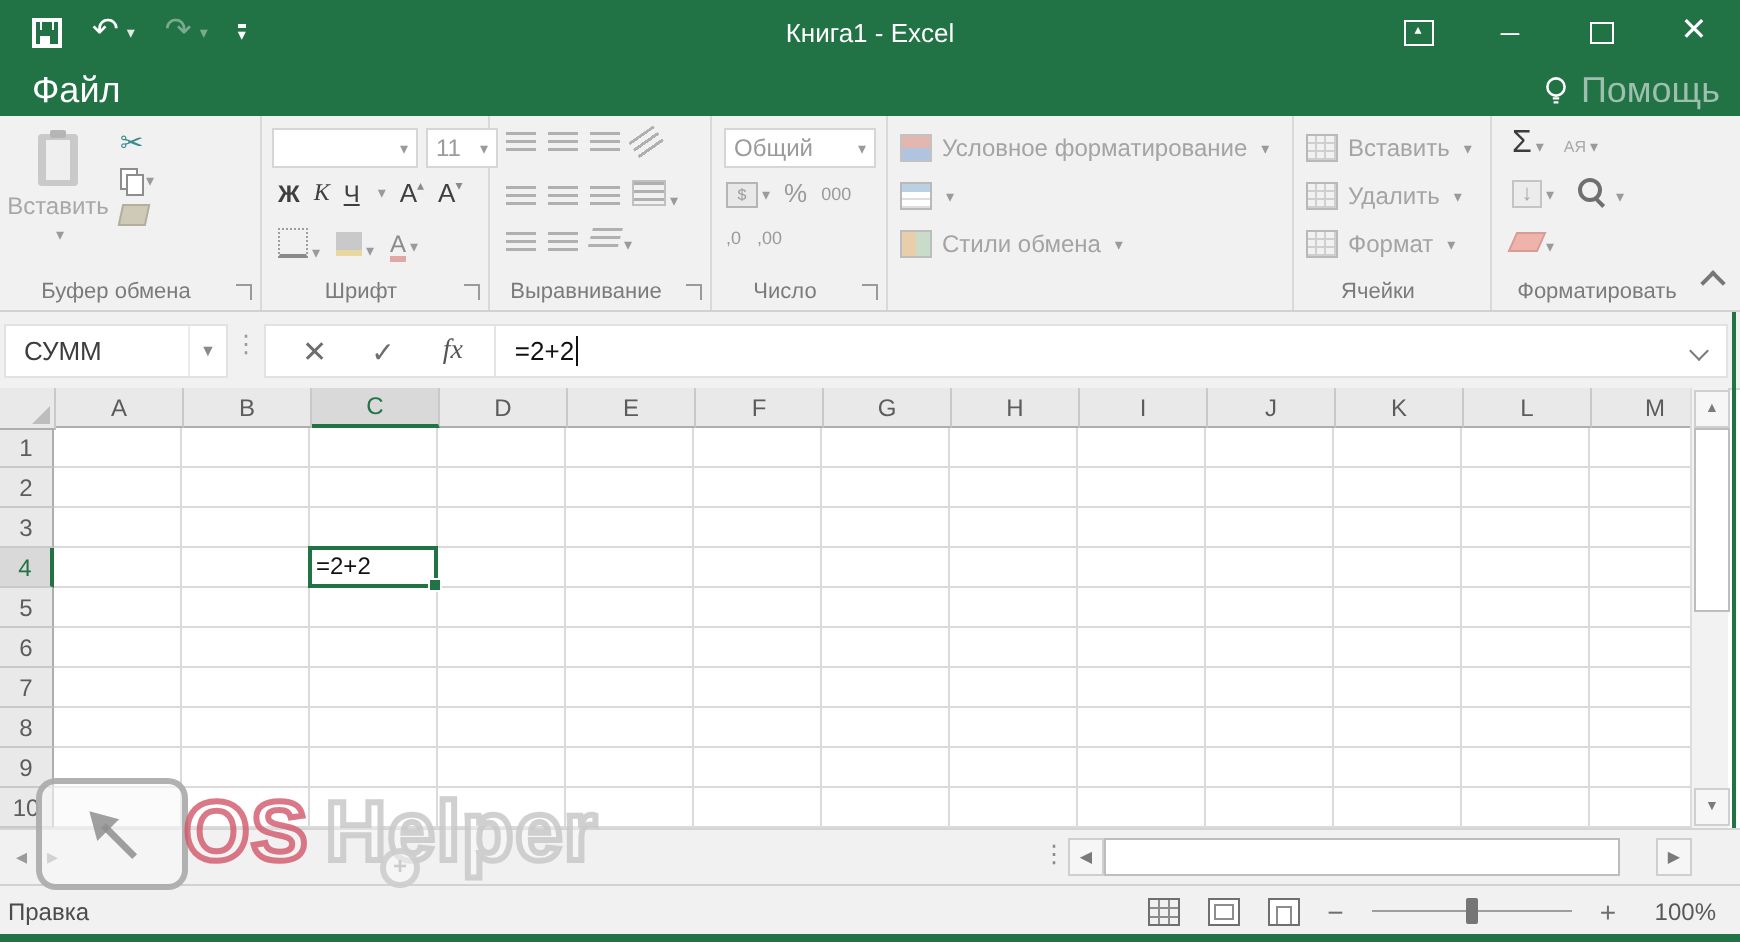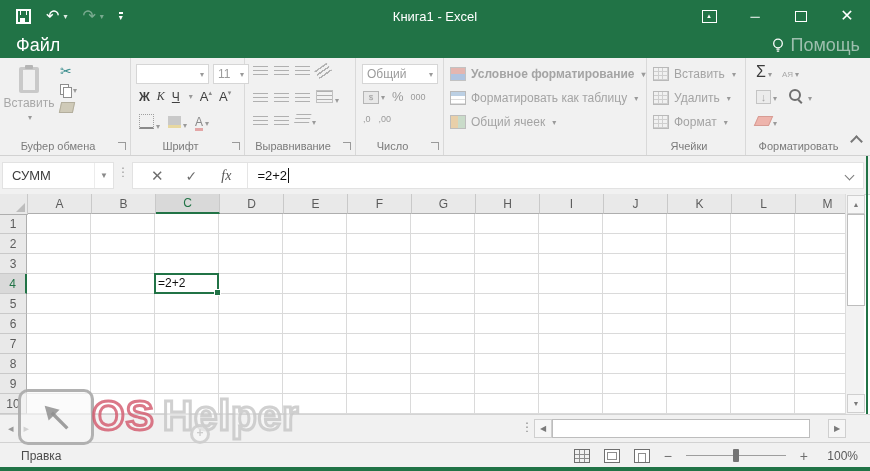--- a/index.html
+++ b/index.html
@@ -125,21 +125,21 @@
   .sheetbar{position:absolute;top:414px;left:0;right:0;height:28px;background:#f1f1f1;border-top:1px solid #d4d4d4;}
   .navarrows{position:absolute;left:8px;top:7px;color:#9a9a9a;font-size:11px;letter-spacing:10px;}
   .stab{position:absolute;left:120px;top:0;width:64px;height:27px;background:#fff;border-left:1px solid #d4d4d4;border-right:1px solid #d4d4d4;border-bottom:2px solid #217346;display:flex;align-items:center;justify-content:center;font-size:12px;font-weight:bold;color:#217346;box-sizing:border-box;}
   .sdots{position:absolute;left:521px;top:5px;color:#8a8a8a;font-size:12px;}
   .hscroll{position:absolute;left:534px;top:4px;width:312px;height:19px;background:#f1f1f1;}
   .hs-l,.hs-r{position:absolute;top:0;width:18px;height:19px;border:1px solid #cfcfcf;background:#f6f6f6;display:flex;align-items:center;justify-content:center;font-size:8px;color:#7a7a7a;box-sizing:border-box;}
   .hs-l{left:0;} .hs-r{right:0;}
   .hs-thumb{position:absolute;left:18px;top:0;width:258px;height:19px;background:#fff;border:1px solid #bdbdbd;box-sizing:border-box;}
   
   .statusbar{position:absolute;top:442px;left:0;right:0;height:25px;background:#f1f1f1;border-top:1px solid #d2d2d2;display:flex;align-items:center;font-size:12px;color:#4c4c4c;}
-  .sb-mode{margin-left:21px;}
+  .sb-mode{margin-left:4px;}
   .sb-right{margin-left:auto;display:flex;align-items:center;gap:14px;padding-right:12px;}
   .vb{width:16px;height:14px;display:inline-block;box-sizing:border-box;}
   .vb1{border:1px solid #6f6f6f;background:
     repeating-linear-gradient(90deg,transparent 0 4px,#8d8d8d 4px 5px),
     repeating-linear-gradient(transparent 0 3.6px,#8d8d8d 3.6px 4.6px);}
   .vb2{border:1px solid #6f6f6f;position:relative;background:#fff;}
   .vb2::after{content:'';position:absolute;inset:2px;border:1px solid #8d8d8d;}
   .vb3{border:1px solid #6f6f6f;position:relative;background:#fff;}
   .vb3::after{content:'';position:absolute;left:3px;right:3px;top:3px;bottom:0;border:1px solid #8d8d8d;border-bottom:none;}
   .zoom-minus,.zoom-plus{color:#6f6f6f;font-size:14px;}
@@ -294,33 +294,32 @@
     </div>
     <div class="rrow" style="top:56px;left:7px;gap:8px;">
       <span class="dec">,0</span>
       <span class="dec">,00</span>
     </div>
     <div class="glabel">Число</div>
     <span class="launcher"></span>
   </div>
 
   <div class="rgroup" style="width:202px">
-    <div class="srow" style="top:9px;font-weight:bold;">
+    <div class="srow" style="top:9px;">
       <span class="cf-ic"></span>
       <span>Условное форматирование</span>
         <span class="dd">▾</span>
     </div>
     <div class="srow" style="top:33px;">
       <span class="tbl-ic"></span>
-      <span>Форматировать как таблицу</span>
         <span class="dd">▾</span>
     </div>
     <div class="srow" style="top:57px;">
       <span class="cs-ic"></span>
-      <span>Общий ячеек</span>
+      <span>Стили обмена</span>
         <span class="dd">▾</span>
     </div>
   </div>
 
   <div class="rgroup" style="width:98px">
     <div class="srow" style="top:9px;">
       <span class="grid-ic"></span>
       <span>Вставить</span>
         <span class="dd">▾</span>
     </div>

